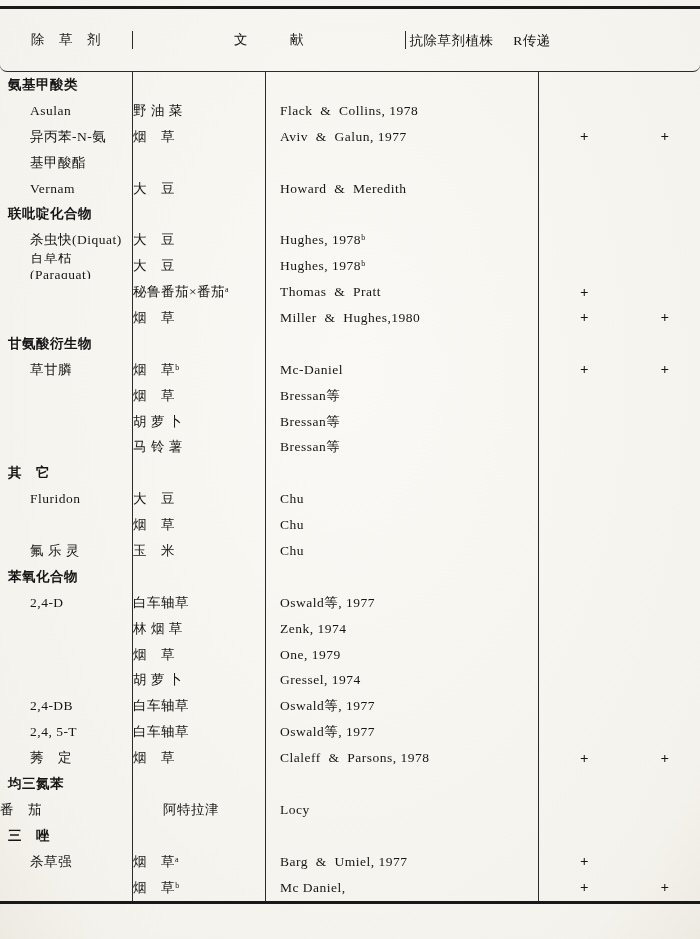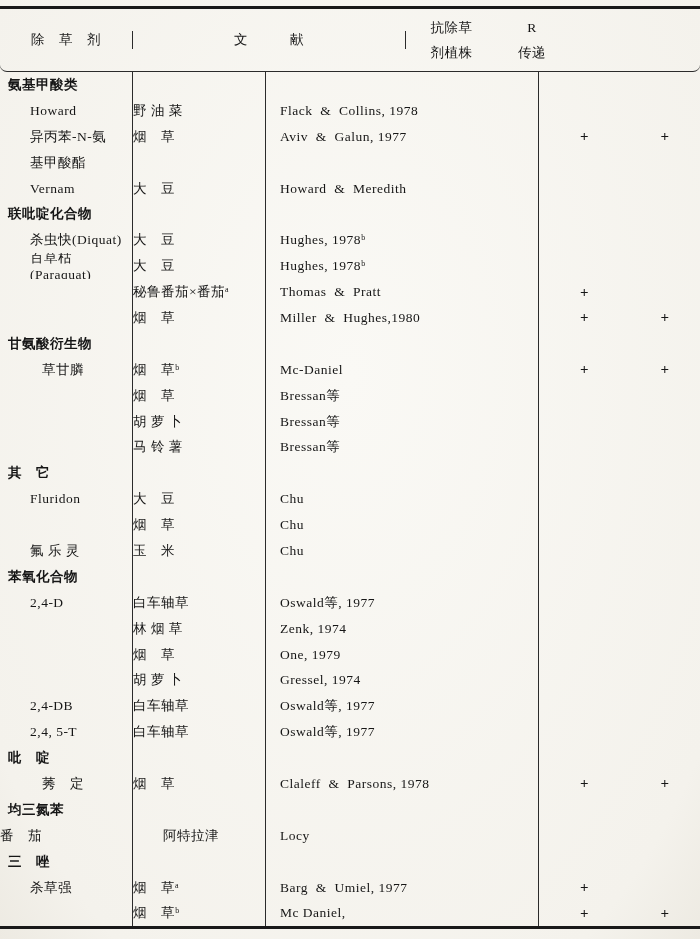--- a/index.html
+++ b/index.html
@@ -30,23 +30,23 @@
     font-size:13.5px;letter-spacing:0.5px;
     overflow:hidden;
   }
   .c1{width:133px;border-right:1px solid #2b2b2b;}
   .c2{width:133px;border-right:1px solid #2b2b2b;justify-content:flex-start;}
   .c3{width:273px;border-right:1px solid #2b2b2b;padding-left:14px;white-space:pre;}
   .c4{width:91px;justify-content:center;}
   .c5{width:70px;justify-content:center;}
   .ind0{padding-left:8px;font-weight:bold;}
   .ind1{padding-left:30px;}
-  .ind2{padding-left:42px;}
+  .ind2{padding-left:30px;}
   .hdr .cell{justify-content:center;font-size:13.5px;}
-  .hcol{display:flex;flex-direction:column;align-items:center;justify-content:center;line-height:25px;}
+  .hcol{display:flex;flex-direction:row;align-items:center;justify-content:center;line-height:25px;}
   .plus{font-weight:700;font-size:15px;}
   .hdr .c1{padding-left:0;}
 </style>
 </head>
 <body>
 
 <div class="page">
   <div class="tbl">
 
     <div class="hdr">
@@ -81,21 +81,21 @@
           <div class="cell c3"><span></span></div>
           <div class="cell c4">
             <span class="plus"></span>
           </div>
           <div class="cell c5">
             <span class="plus"></span>
           </div>
         </div>
         <div class="row">
           <div class="cell c1 ind1">
-            <span>Howard</span>
+            <span>Asulan</span>
           </div>
           <div class="cell c2">
             <span>野 油 菜</span>
           </div>
           <div class="cell c3"><span>Flack  &amp;  Collins, 1978</span></div>
           <div class="cell c4">
             <span class="plus"></span>
           </div>
           <div class="cell c5">
             <span class="plus"></span>
@@ -447,35 +447,20 @@
           </div>
         </div>
         <div class="row">
           <div class="cell c1 ind1">
             <span>2,4, 5-T</span>
           </div>
           <div class="cell c2">
             <span>白车轴草</span>
           </div>
           <div class="cell c3"><span>Oswald等, 1977</span></div>
-          <div class="cell c4">
-            <span class="plus"></span>
-          </div>
-          <div class="cell c5">
-            <span class="plus"></span>
-          </div>
-        </div>
-        <div class="row">
-          <div class="cell c1 ind0">
-            <span>吡　啶</span>
-          </div>
-          <div class="cell c2">
-            <span></span>
-          </div>
-          <div class="cell c3"><span></span></div>
           <div class="cell c4">
             <span class="plus"></span>
           </div>
           <div class="cell c5">
             <span class="plus"></span>
           </div>
         </div>
         <div class="row">
           <div class="cell c1 ind2">
             <span>莠　定</span>

